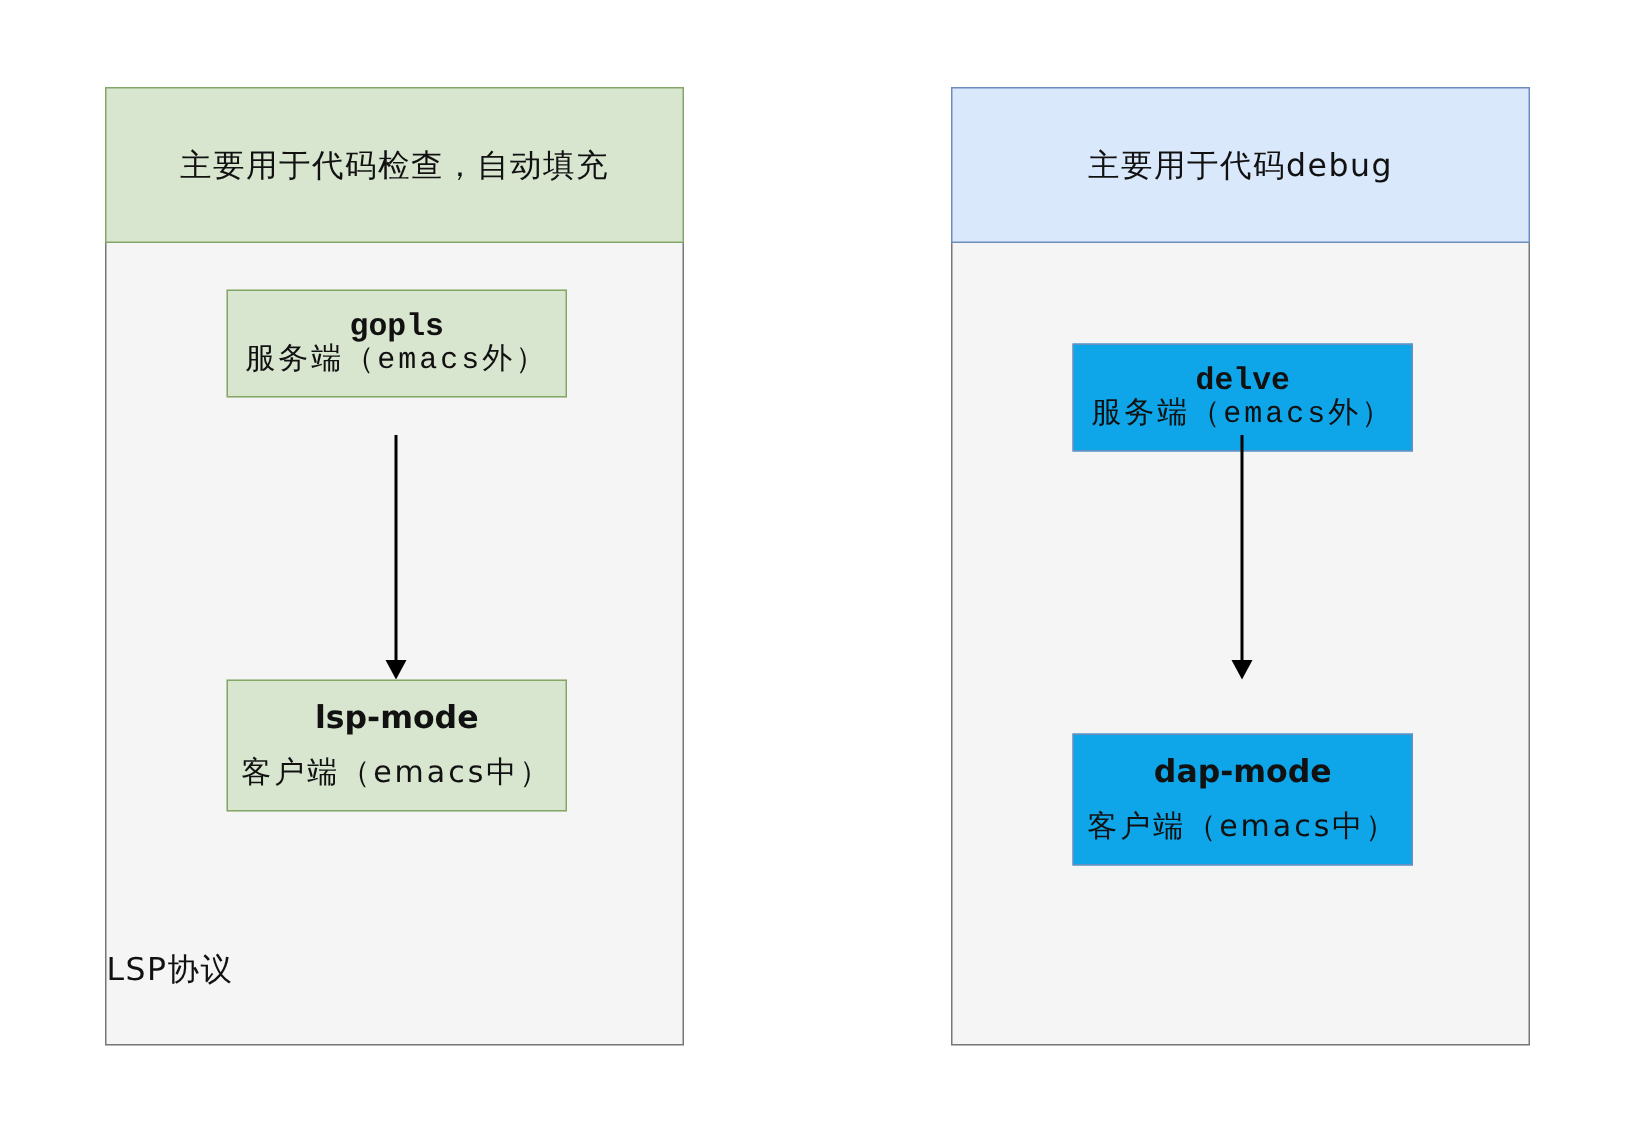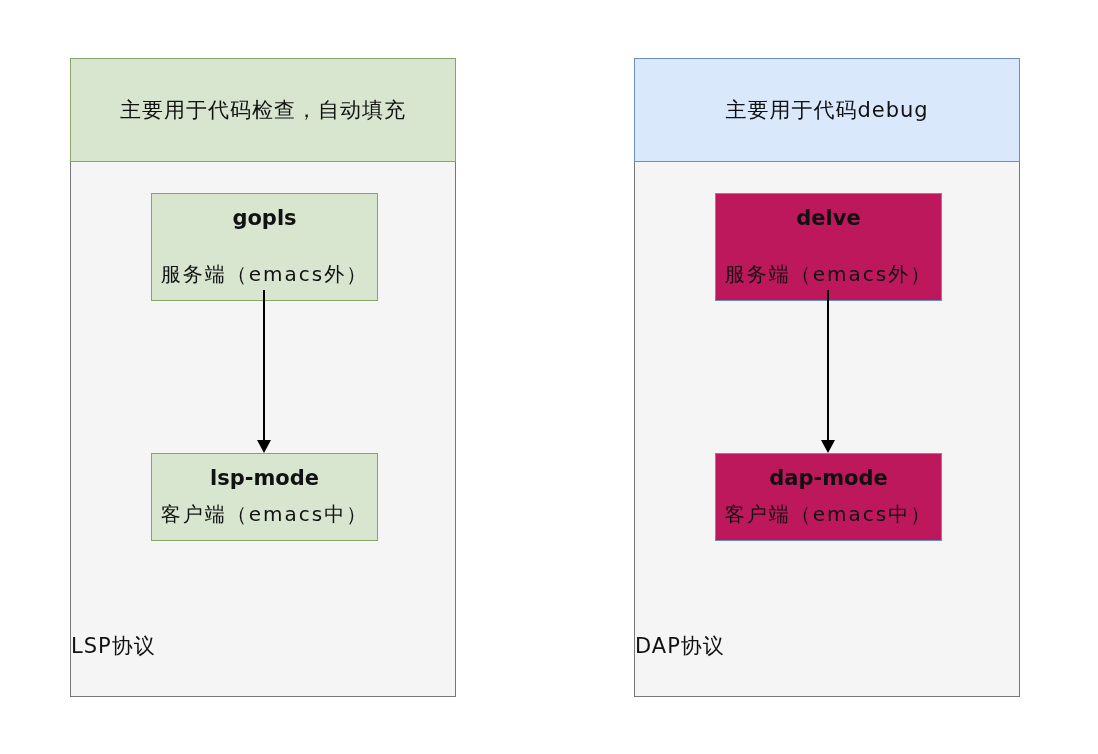--- a/index.html
+++ b/index.html
@@ -48,22 +48,22 @@
     width: 227px;
     border: 1px solid;
     display: flex;
     flex-direction: column;
     align-items: center;
     justify-content: space-between;
     padding: 13px 6px 15px 6px;
     text-align: center;
   }
   .green-theme .node { background: #d8e6d0; border-color: #84a768; }
-  .blue-theme  .node { background: #be185d; border-color: #6c8ebf; }
-  .node-top    { top: 134px; height: 108px; }
+  .blue-theme  .node { background: #0ea5e9; border-color: #6c8ebf; margin-top: 36px; }
+  .node-top    { top: 134px; height: 72px; font-family: Liberation Mono, monospace; }
   .node-bottom { top: 394px; height: 88px; }
 
   .node-title {
     font-size: 21px;
     font-weight: bold;
     line-height: 1.1;
   }
   .node-subtitle {
     font-size: 20px;
     letter-spacing: 2px;
@@ -148,16 +148,15 @@
     <div class="arrow">
       <span class="arrow-line"></span>
       <span class="arrow-head"></span>
     </div>
 
     <div class="node node-bottom">
       <div class="node-title">dap-mode</div>
       <div class="node-subtitle">客户端（emacs中）</div>
     </div>
 
-    <div class="panel-footer">DAP协议</div>
   </section>
 
 </div>
 
 </body></html>

